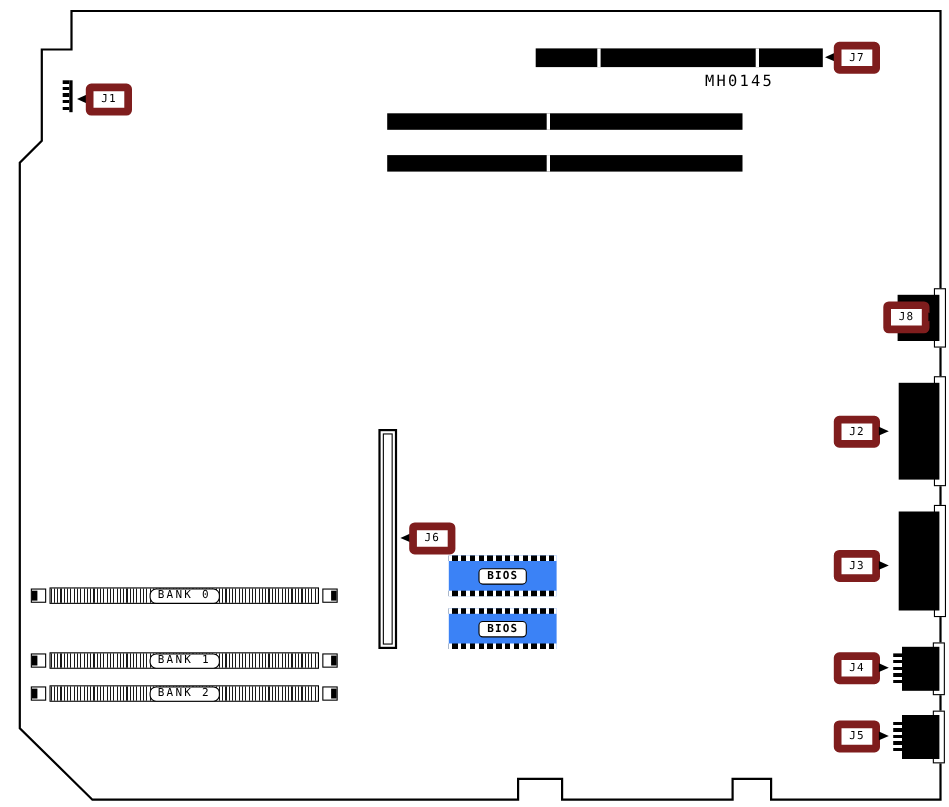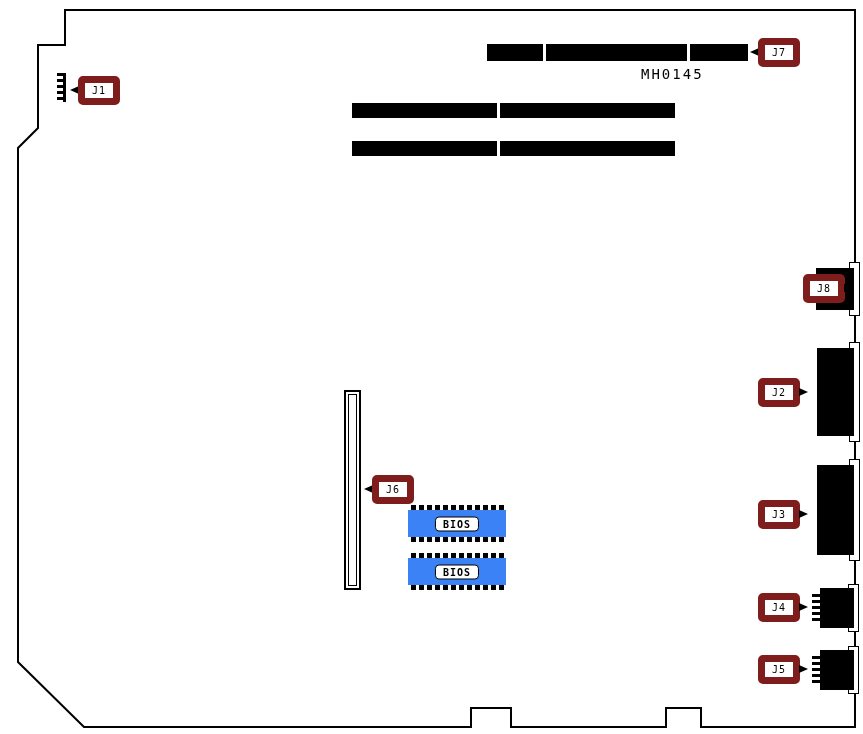--- a/index.html
+++ b/index.html
@@ -108,20 +108,38 @@
     <span class="box">J6</span>
   </div>
 
   <div class="bios" style="left:408px; top:505px;">
     <span class="tag">BIOS</span>
   </div>
   <div class="bios" style="left:408px; top:553px;">
     <span class="tag">BIOS</span>
   </div>
 
+  <div class="bank" style="top:533px;">
+    <span class="clip left"></span>
+    <span class="body"></span>
+    <span class="clip right"></span>
+    <span class="tag">BANK 0</span>
+  </div>
+  <div class="bank" style="top:592px;">
+    <span class="clip left"></span>
+    <span class="body"></span>
+    <span class="clip right"></span>
+    <span class="tag">BANK 1</span>
+  </div>
+  <div class="bank" style="top:622px;">
+    <span class="clip left"></span>
+    <span class="body"></span>
+    <span class="clip right"></span>
+    <span class="tag">BANK 2</span>
+  </div>
 
   <div class="bracket" style="left:849px; top:262px; width:11px; height:54px;"></div>
   <div class="block" style="left:816px; top:268px; width:38px; height:42px;"></div>
   <div class="callout" style="left:803px; top:279px;">
     <span class="box">J8</span>
     <span class="tri-right"></span>
   </div>
 
   <div class="bracket" style="left:849px; top:342px; width:11px; height:100px;"></div>
   <div class="block" style="left:817px; top:348px; width:37px; height:88px;"></div>

